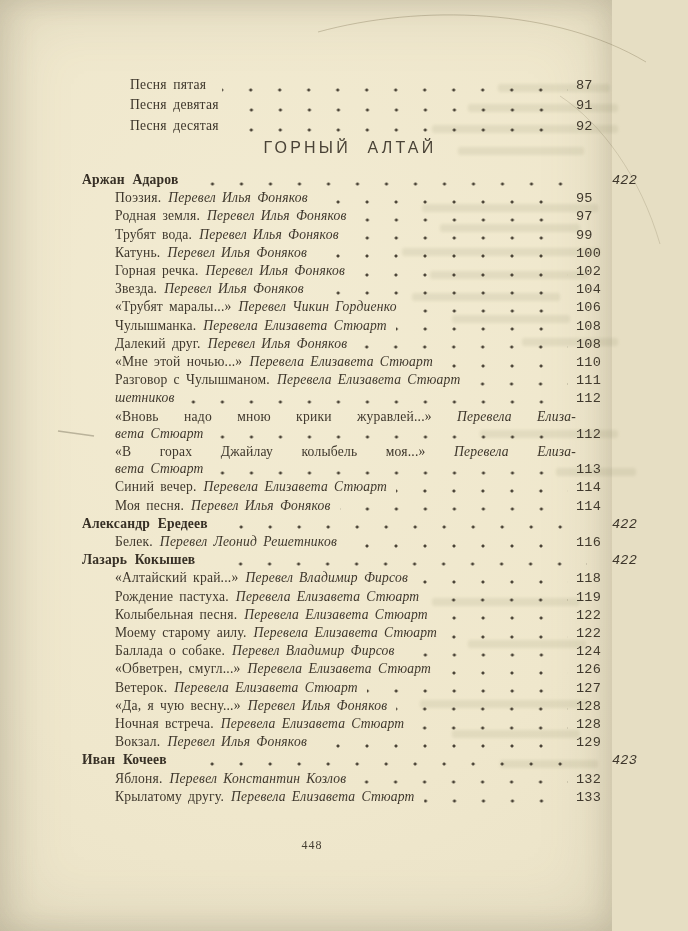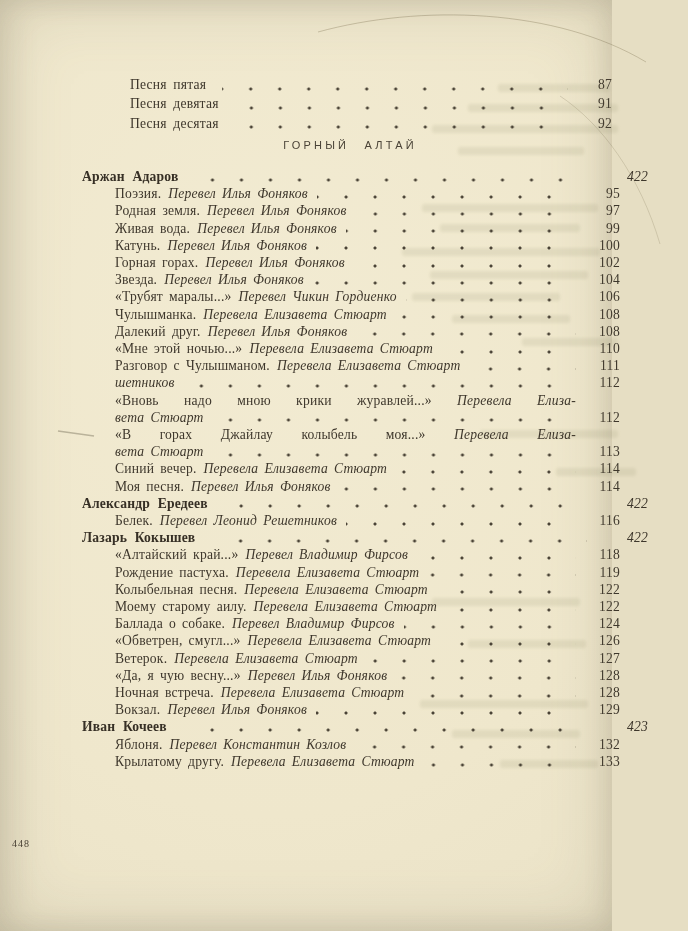--- a/index.html
+++ b/index.html
@@ -24,45 +24,45 @@
     filter:blur(1.6px);
   }
   .textblock{
     position:absolute;left:82px;top:75px;width:566px;
     font-size:13.6px;line-height:17.2px;
     letter-spacing:0.2px;
   }
   .front-list{line-height:19.3px;}
   .row{display:flex;align-items:baseline;}
   .row.top{padding-left:48px;margin-right:36px;word-spacing:3px;}
-  .row.entry{padding-left:33px;margin-right:28px;word-spacing:2.5px;}
+  .row.entry{padding-left:33px;margin-right:36px;word-spacing:2.5px;}
   .row.author{margin-right:0;word-spacing:4px;gap:17px;}
   .author .name{font-weight:bold;color:#362f25;}
   .t{white-space:pre;margin-right:7px;}
   .tr{white-space:pre;font-style:italic;text-align:center;}
   .leader{
     flex:1 1 auto;align-self:flex-end;height:4px;margin:0 8px 3.5px 9px;min-width:12px;
     background-image:radial-gradient(circle at 2px 2px, #4a4336 1.35px, rgba(74,67,54,0) 1.75px);
     background-size:29px 4px;background-repeat:repeat-x;background-position:right 0 top 0;
   }
-  .num{flex:0 0 36px;width:36px;text-align:right;white-space:nowrap;}
+  .num{flex:0 0 36px;width:36px;text-align:left;white-space:nowrap;font-family:Liberation Mono, monospace;}
   .author .num{font-style:italic;}
   .line1{
     padding-left:33px;padding-right:72px;
     text-align:justify;text-align-last:justify;word-spacing:2px;
   }
   .sec-header{
     font-family:"Liberation Sans","DejaVu Sans",sans-serif;
-    font-size:11px;font-weight:normal;color:#4a4337;
+    font-size:16px;font-weight:normal;color:#4a4337;
     letter-spacing:3.2px;word-spacing:9px;
     text-align:center;margin:3px 30px 14px 0;line-height:18px;
   }
   .folio{
     position:absolute;left:12px;right:0;top:838px;
-    font-size:10px;letter-spacing:1px;color:#443d31;
+    text-align:center;font-size:12px;letter-spacing:1px;color:#443d31;
   }
 </style>
 </head>
 <body>
 
 <div class="page">
 
   <div class="showthrough">
     <div style="left:498px;top:84px;width:112px;height:8px;"></div>
     <div style="left:468px;top:104px;width:150px;height:8px;"></div>
@@ -121,33 +121,33 @@
           <span class="leader"></span>
           <span class="num">95</span>
         </div>
         <div class="row entry">
           <span class="t">Родная земля.</span>
           <span class="tr">Перевел Илья Фоняков</span>
           <span class="leader"></span>
           <span class="num">97</span>
         </div>
         <div class="row entry">
-          <span class="t">Живая вода.</span>
+          <span class="t">Трубят вода.</span>
           <span class="tr">Перевел Илья Фоняков</span>
           <span class="leader"></span>
           <span class="num">99</span>
         </div>
         <div class="row entry">
           <span class="t">Катунь.</span>
           <span class="tr">Перевел Илья Фоняков</span>
           <span class="leader"></span>
           <span class="num">100</span>
         </div>
         <div class="row entry">
-          <span class="t">Горная горах.</span>
+          <span class="t">Горная речка.</span>
           <span class="tr">Перевел Илья Фоняков</span>
           <span class="leader"></span>
           <span class="num">102</span>
         </div>
         <div class="row entry">
           <span class="t">Звезда.</span>
           <span class="tr">Перевел Илья Фоняков</span>
           <span class="leader"></span>
           <span class="num">104</span>
         </div>

